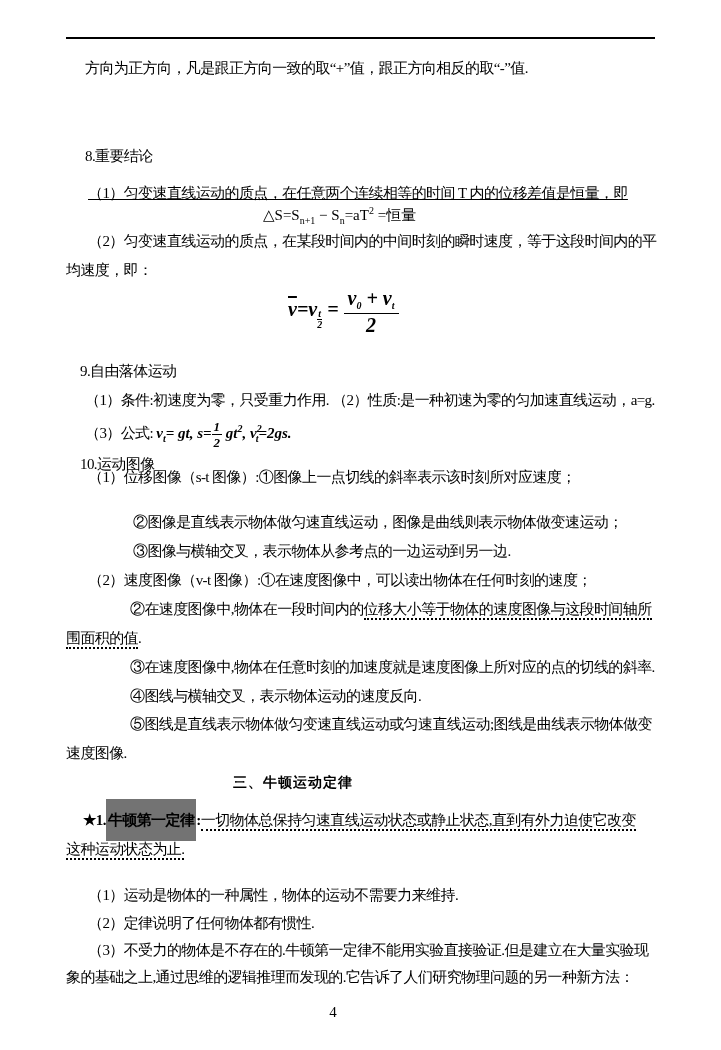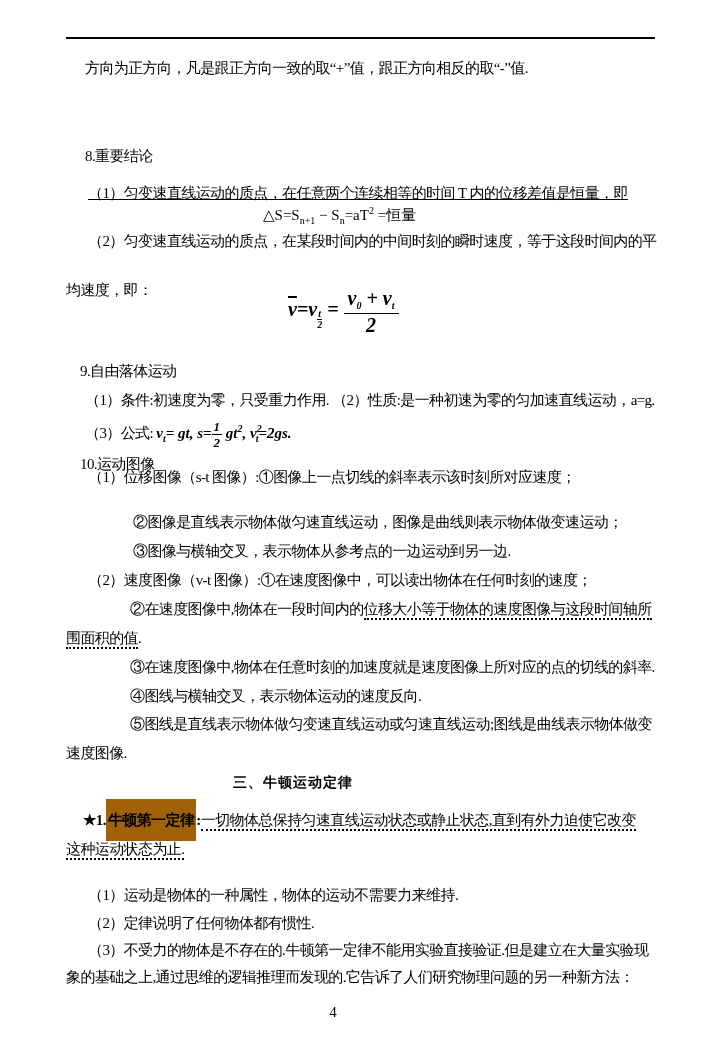--- a/index.html
+++ b/index.html
@@ -18,21 +18,21 @@
     position:absolute; top:37px; left:66px; width:589px;
     border-top:2px solid #000;
   }
   .ln {
     position:absolute;
     white-space:nowrap;
     letter-spacing:-0.6px;
     line-height:20px;
   }
   .bold { font-weight:bold; }
-  .hl { background:#a16207; padding:13px 2px; }
+  .hl { background:#737373; padding:13px 2px; }
   .dotted {
     border-bottom:2px dotted #000;
     padding-bottom:1px;
   }
   sub, sup { font-size:10px; letter-spacing:0; }
   sub { vertical-align:-4px; }
   sup { vertical-align:6px; }
   .stack-sub { margin-left:-6px; }
   .formula { font-family:"Liberation Serif","DejaVu Serif",serif; letter-spacing:0; }
   .f-big {
@@ -66,21 +66,21 @@
   <div class="rule"></div>
 
   <div class="ln" style="top:58px; left:85px;">方向为正方向，凡是跟正方向一致的取“+”值，跟正方向相反的取“-”值.</div>
 
   <div class="ln" style="top:146px; left:85px;">8.重要结论</div>
   <div class="ln" style="top:183px; left:88px;text-decoration:underline;">（1）匀变速直线运动的质点，在任意两个连续相等的时间 T 内的位移差值是恒量，即</div>
 
   <div class="ln formula" style="top:201px; left:215px;margin-left:48px;"><span>△S=S</span><sub>n+1</sub><span> − S</span><sub>n</sub><span>=aT</span><sup>2</sup><span> =恒量</span></div>
 
   <div class="ln" style="top:231px; left:88px;text-align:center;">（2）匀变速直线运动的质点，在某段时间内的中间时刻的瞬时速度，等于这段时间内的平</div>
-  <div class="ln" style="top:260px; left:66px;margin-top:20px;">均速度，即：</div>
+  <div class="ln" style="top:260px; left:66px;">均速度，即：</div>
 
   <div class="ln formula f-big" style="top:288px; left:288px;"><span class="ovl">v</span><span>=v</span><span class="subfrac"><span class="sn">t</span><span class="sd">2</span></span><span> = </span><span class="frac"><span class="num"><span>v</span><sub>0</sub><span> + v</span><sub>t</sub></span><span class="den">2</span></span></div>
 
   <div class="ln" style="top:361px; left:80px;">9.自由落体运动</div>
   <div class="ln" style="top:390px; left:85px;">（1）条件:初速度为零，只受重力作用. （2）性质:是一种初速为零的匀加速直线运动，a=g.</div>
 
   <div class="ln" style="top:419px; left:85px;"><span>（3）公式:</span> <span class="formula f-bolditalic"><span>v</span><sub>t</sub><span>= gt, s=</span><span class="frac small"><span class="num">1</span><span class="den">2</span></span><span> gt</span><sup>2</sup><span>, v</span><sup>2</sup><sub class="stack-sub">t</sub><span>=2gs.</span></span></div>
 
   <div class="ln" style="top:454px; left:80px;">10.运动图像</div>
   <div class="ln" style="top:467px; left:88px;">（1）位移图像（s-t 图像）:①图像上一点切线的斜率表示该时刻所对应速度；</div>

